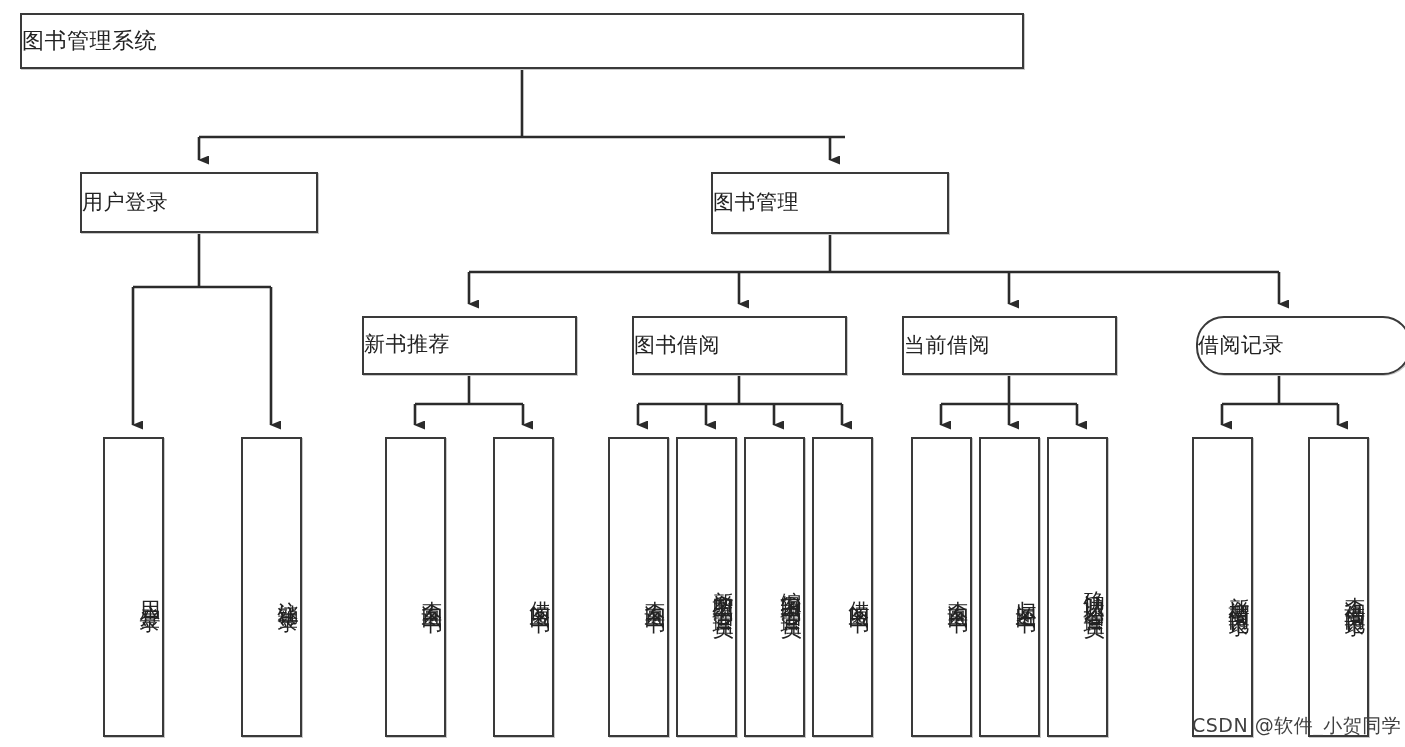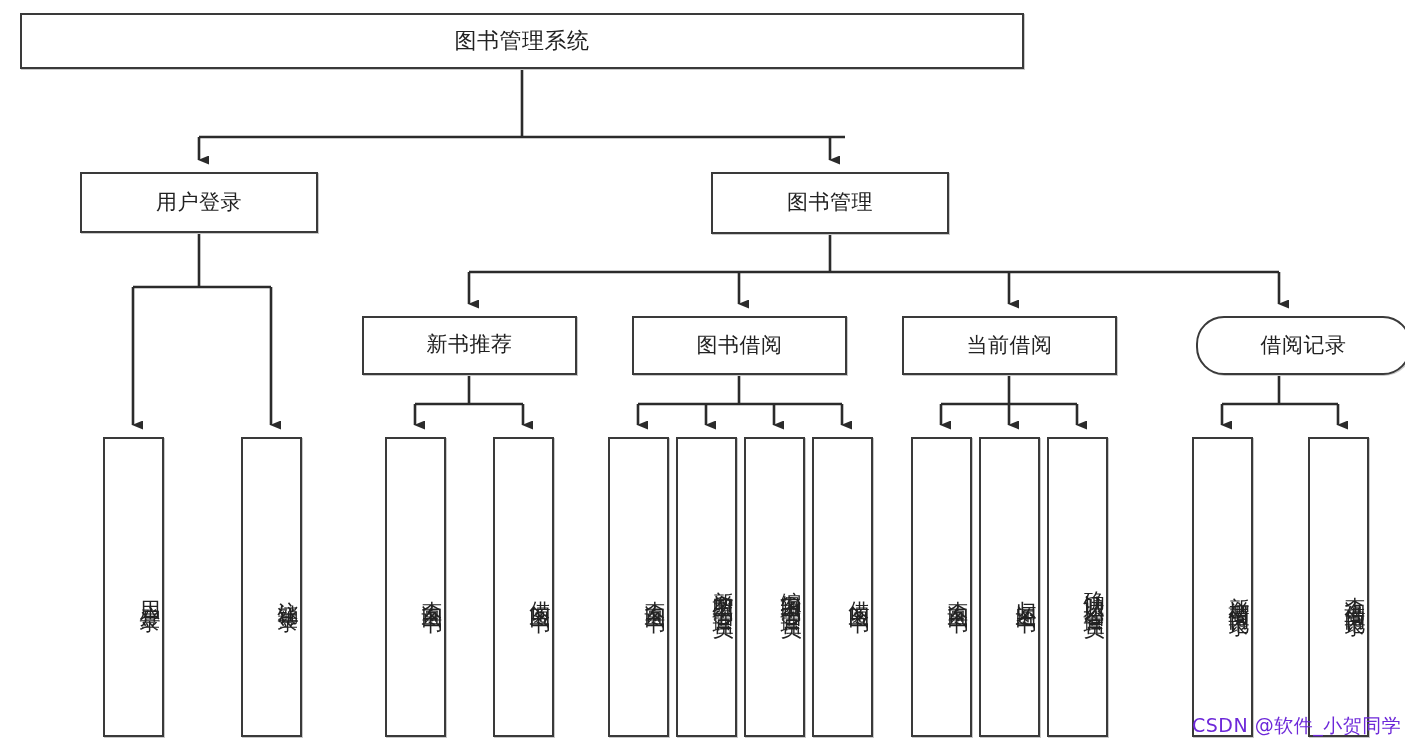--- a/index.html
+++ b/index.html
@@ -27,21 +27,20 @@
     pointer-events: none;
   }
   .node {
     position: absolute;
     box-sizing: border-box;
     background: #ffffff;
     border: 2px solid #3a3a3a;
     box-shadow: 1px 1px 0 0 #c9c9c9;
     display: flex;
     align-items: center;
-    justify-content: center;
     color: #222222;
   }
   .node-h {
     font-size: 21px;
     letter-spacing: 0.5px;
     line-height: 1.1;
     white-space: nowrap;
   }
   .node-root {
     font-size: 22px;
@@ -57,21 +56,21 @@
     letter-spacing: 4px;
   }
   .node-v > .vlabel {
     writing-mode: vertical-rl;
     text-orientation: upright;
     display: block;
   }
   .watermark {
     position: absolute;
     font-size: 19px;
-    color: #6d28d9;
+    color: #404040;
     white-space: nowrap;
     letter-spacing: 0.5px;
     user-select: none;
   }
 </style>
 </head>
 <body>
 
 <div id="diagram-root">
 

